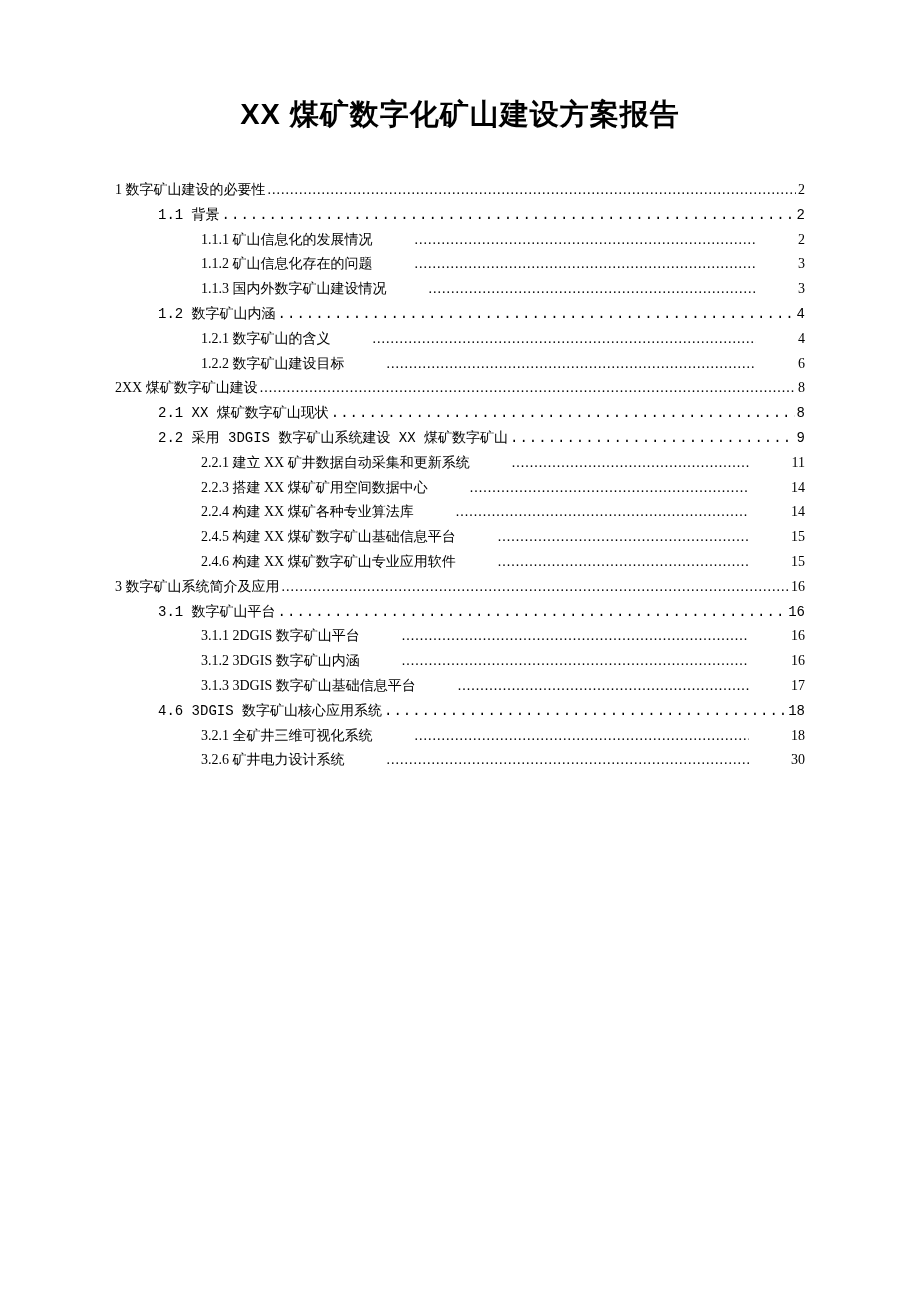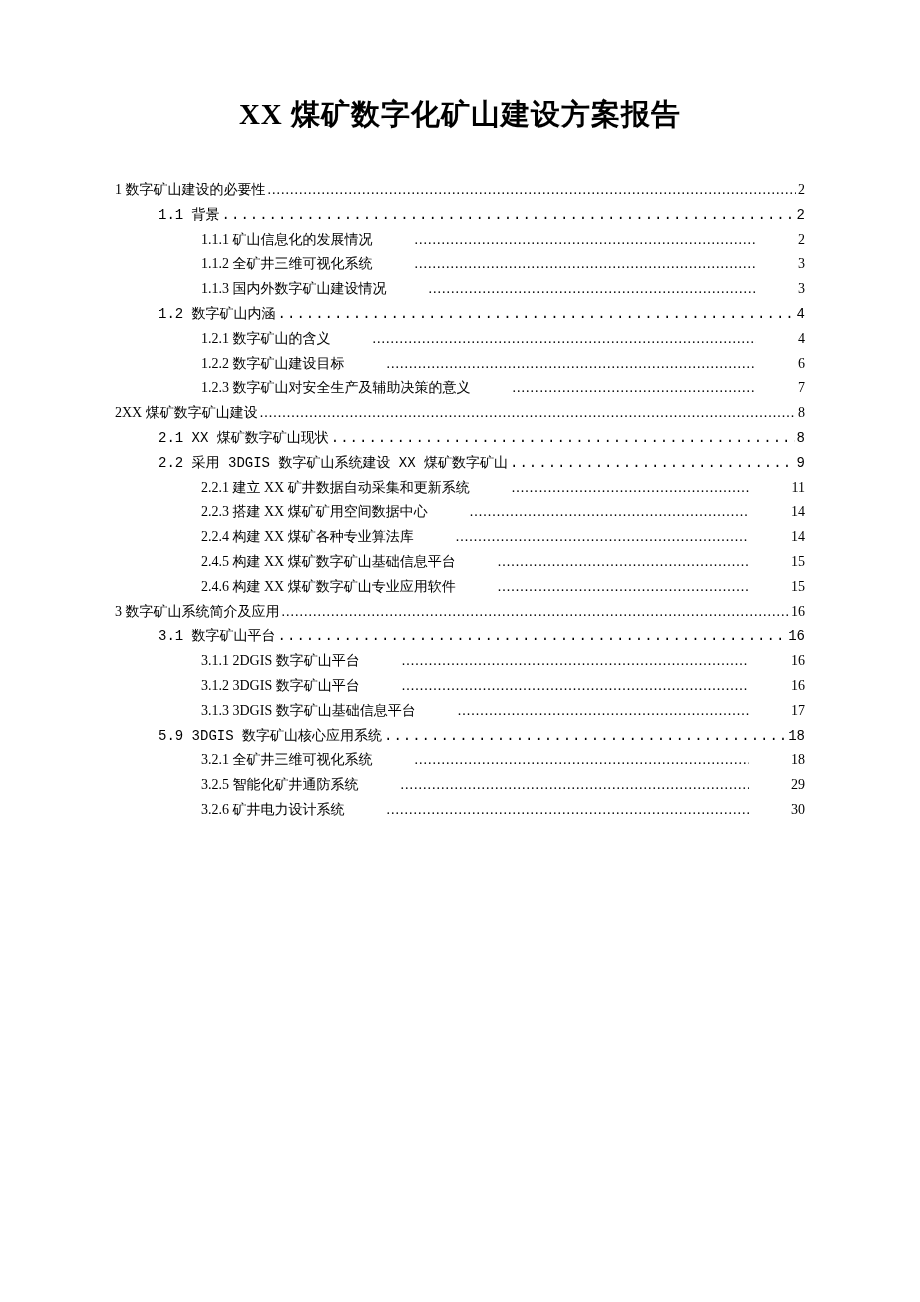--- a/index.html
+++ b/index.html
@@ -11,21 +11,21 @@
       background: #ffffff;
       font-family: "SimSun", "宋体", serif;
       width: 920px;
       height: 1302px;
       padding: 95px 115px 0 115px;
     }
     .title {
       text-align: center;
       font-size: 29px;
       font-weight: bold;
-      font-family: Liberation Serif, serif;
+      font-family: Liberation Sans, sans-serif;
       margin-bottom: 48px;
       letter-spacing: 1px;
     }
     .toc {
       font-size: 14px;
       line-height: 1.0;
     }
     .toc-entry {
       display: flex;
       align-items: baseline;
@@ -77,21 +77,21 @@
       <span class="toc-label">1.1 背景</span>
       <span class="toc-dots"></span>
       <span class="toc-page">2</span>
     </div>
     <div class="toc-entry level-3">
       <span class="toc-label">1.1.1 矿山信息化的发展情况</span>
       <span class="toc-dots"></span>
       <span class="toc-page">2</span>
     </div>
     <div class="toc-entry level-3">
-      <span class="toc-label">1.1.2 全矿井三维可视化系统</span>
+      <span class="toc-label">1.1.2 矿山信息化存在的问题</span>
       <span class="toc-dots"></span>
       <span class="toc-page">3</span>
     </div>
     <div class="toc-entry level-3">
       <span class="toc-label">1.1.3 国内外数字矿山建设情况</span>
       <span class="toc-dots"></span>
       <span class="toc-page">3</span>
     </div>
     <div class="toc-entry level-2">
       <span class="toc-label">1.2 数字矿山内涵</span>
@@ -100,25 +100,20 @@
     </div>
     <div class="toc-entry level-3">
       <span class="toc-label">1.2.1 数字矿山的含义</span>
       <span class="toc-dots"></span>
       <span class="toc-page">4</span>
     </div>
     <div class="toc-entry level-3">
       <span class="toc-label">1.2.2 数字矿山建设目标</span>
       <span class="toc-dots"></span>
       <span class="toc-page">6</span>
-    </div>
-    <div class="toc-entry level-3">
-      <span class="toc-label">1.2.3 数字矿山对安全生产及辅助决策的意义</span>
-      <span class="toc-dots"></span>
-      <span class="toc-page">7</span>
     </div>
     <div class="toc-entry level-1">
       <span class="toc-label">2XX 煤矿数字矿山建设</span>
       <span class="toc-dots"></span>
       <span class="toc-page">8</span>
     </div>
     <div class="toc-entry level-2">
       <span class="toc-label">2.1 XX 煤矿数字矿山现状</span>
       <span class="toc-dots"></span>
       <span class="toc-page">8</span>
@@ -162,42 +157,37 @@
       <span class="toc-label">3.1 数字矿山平台</span>
       <span class="toc-dots"></span>
       <span class="toc-page">16</span>
     </div>
     <div class="toc-entry level-3">
       <span class="toc-label">3.1.1 2DGIS 数字矿山平台 </span>
       <span class="toc-dots"></span>
       <span class="toc-page">16</span>
     </div>
     <div class="toc-entry level-3">
-      <span class="toc-label">3.1.2 3DGIS 数字矿山平台 </span>
+      <span class="toc-label">3.1.2 3DGIS 数字矿山内涵 </span>
       <span class="toc-dots"></span>
       <span class="toc-page">16</span>
     </div>
     <div class="toc-entry level-3">
       <span class="toc-label">3.1.3 3DGIS 数字矿山基础信息平台 </span>
       <span class="toc-dots"></span>
       <span class="toc-page">17</span>
     </div>
     <div class="toc-entry level-2">
-      <span class="toc-label">5.9 3DGIS 数字矿山核心应用系统 </span>
+      <span class="toc-label">4.6 3DGIS 数字矿山核心应用系统 </span>
       <span class="toc-dots"></span>
       <span class="toc-page">18</span>
     </div>
     <div class="toc-entry level-3">
       <span class="toc-label">3.2.1 全矿井三维可视化系统</span>
       <span class="toc-dots"></span>
       <span class="toc-page">18</span>
     </div>
     <div class="toc-entry level-3">
-      <span class="toc-label">3.2.5 智能化矿井通防系统</span>
-      <span class="toc-dots"></span>
-      <span class="toc-page">29</span>
-    </div>
-    <div class="toc-entry level-3">
       <span class="toc-label">3.2.6 矿井电力设计系统</span>
       <span class="toc-dots"></span>
       <span class="toc-page">30</span>
     </div>
   </div>
 
 </body></html>

